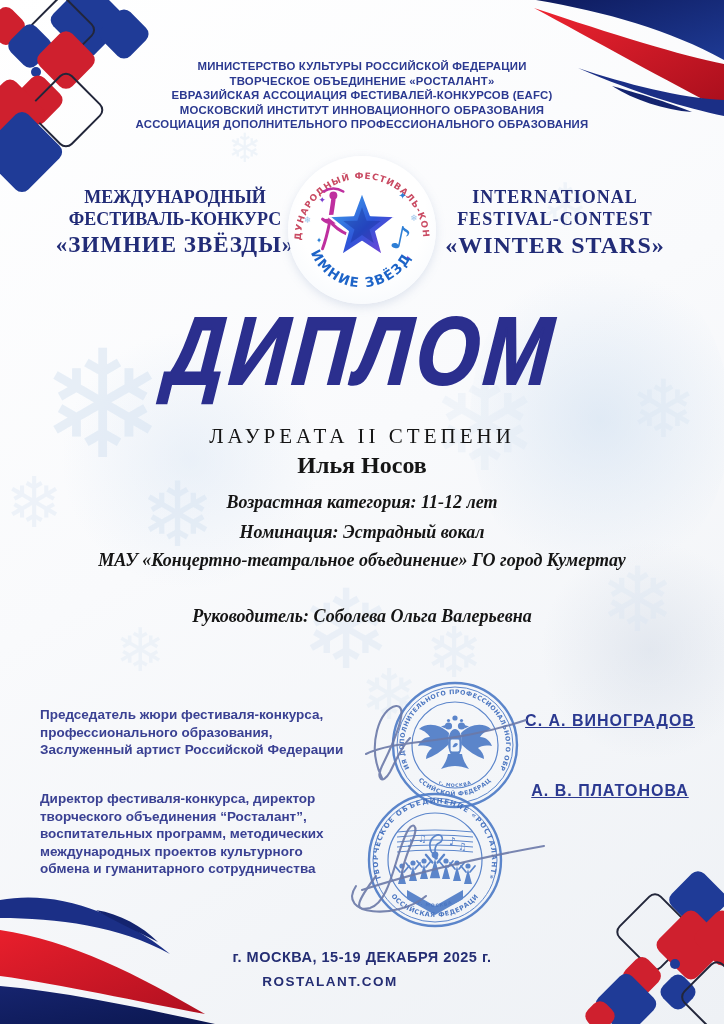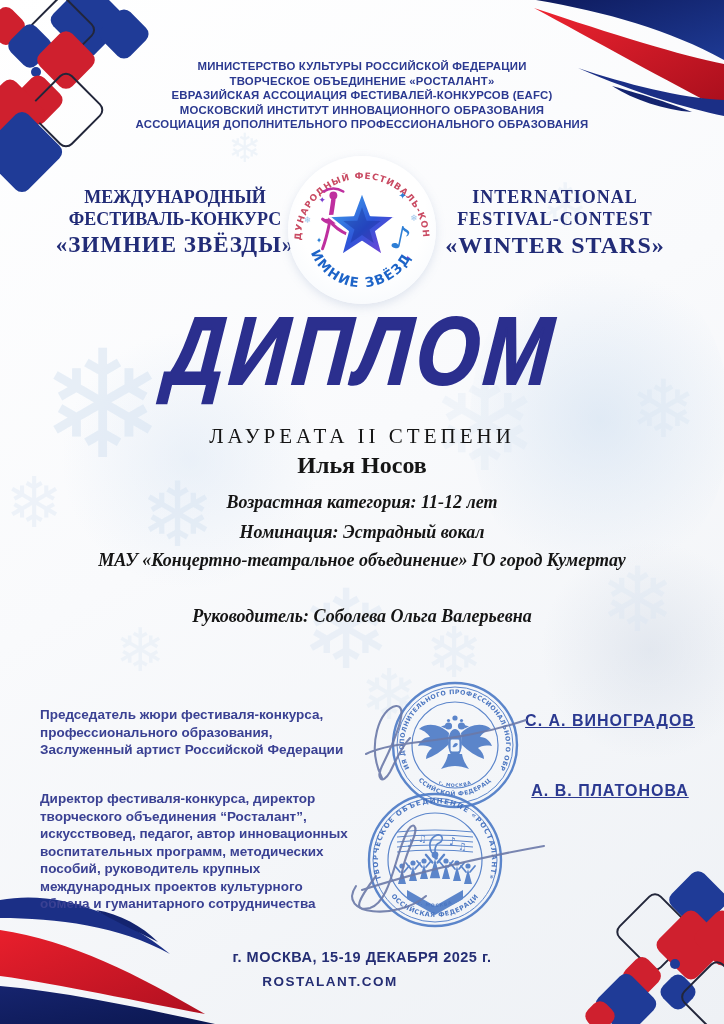--- a/index.html
+++ b/index.html
@@ -198,23 +198,21 @@
   <div class="abs serifline detail" style="top:606px;">Руководитель: Соболева Ольга Валерьевна</div>
 
   <div class="abs sigtitle" style="left:40px;top:706px;width:340px;">
     <div>Председатель жюри фестиваля-конкурса,</div>
     <div>профессионального образования,</div>
     <div>Заслуженный артист Российской Федерации</div>
   </div>
   <div class="abs sigtitle" style="left:40px;top:790px;width:340px;">
     <div>Директор фестиваля-конкурса, директор</div>
     <div>творческого объединения “Росталант”,</div>
-    <div>искусствовед, педагог, автор инновационных</div>
     <div>воспитательных программ, методических</div>
-    <div>пособий, руководитель крупных</div>
     <div>международных проектов культурного</div>
     <div>обмена и гуманитарного сотрудничества</div>
   </div>
 
   <div class="abs signame" style="left:500px;top:712px;width:220px;text-align:center;">С. А. ВИНОГРАДОВ</div>
   <div class="abs signame" style="left:500px;top:782px;width:220px;text-align:center;">А. В. ПЛАТОНОВА</div>
 
   <svg class="abs" style="left:330px;top:650px;" width="250" height="310" viewBox="0 0 250 310">
     <defs>
       <path id="s1top" d="M80.8,120.5 A51,51 0 1 1 169.2,120.5"></path>

